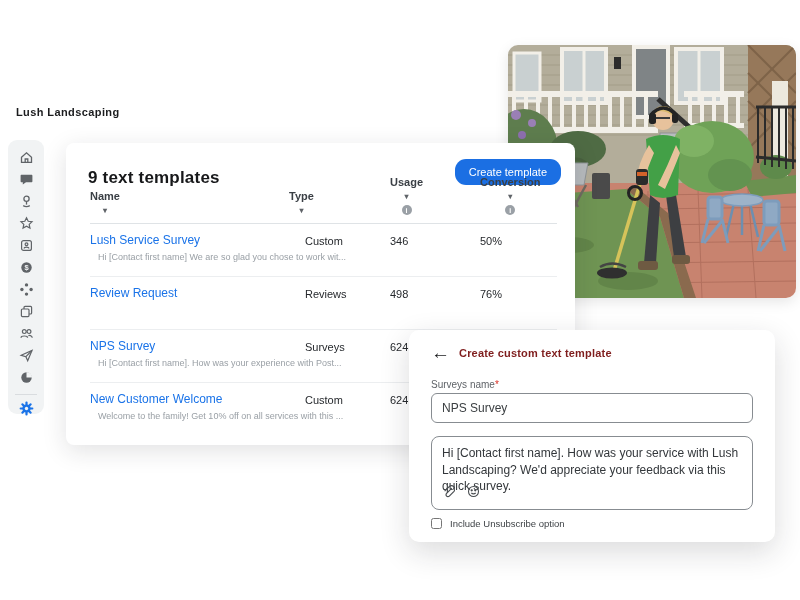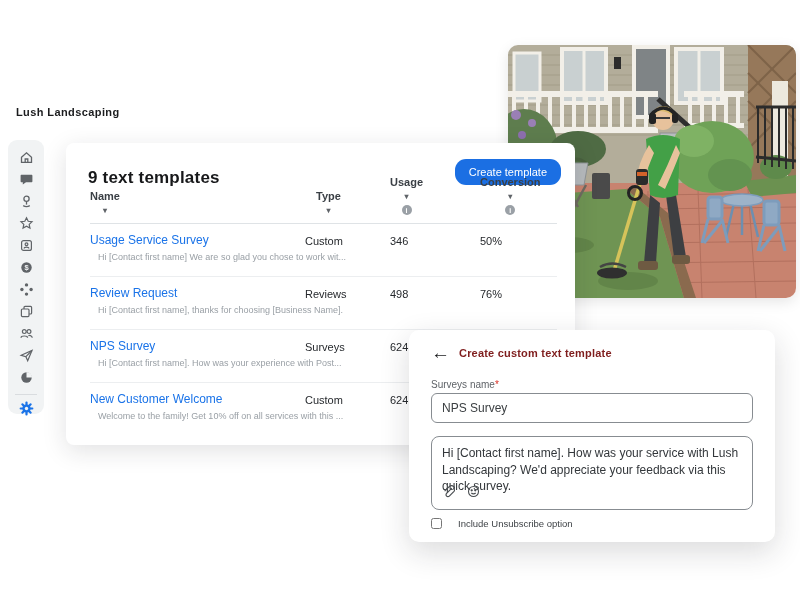--- a/index.html
+++ b/index.html
@@ -32,21 +32,21 @@
               border-radius:11px;font-size:11px;font-family:"Liberation Sans",sans-serif;
               padding:7px 14px;cursor:pointer;}
   .thead{position:absolute;left:24px;right:18px;top:50px;height:30px;
          border-bottom:1px solid #dfe3e6;}
   .th{position:absolute;bottom:8px;font-size:11px;font-weight:700;color:#3a3f45;
       display:flex;align-items:center;gap:4px;cursor:pointer;flex-direction:column;}
   .th .sort{font-size:8px;color:#5f6368;}
   .info-badge{display:inline-flex;width:10px;height:10px;border-radius:50%;background:#9aa0a6;
               color:#fff;font-size:7px;font-weight:700;align-items:center;justify-content:center;
               font-style:normal;}
-  .c1{left:0;} .c2{left:226px;} .c3{left:300px;} .c4{left:390px;}
+  .c1{left:0;} .c2{left:199px;} .c3{left:300px;} .c4{left:390px;}
   .rows{position:absolute;left:24px;right:18px;top:81px;}
   .t-row{position:relative;height:52px;cursor:pointer;}
   .t-row + .t-row{border-top:1px solid #eceef0;}
   .r-name{position:absolute;left:0;top:9px;font-size:12px;color:#1a73e8;text-decoration:none;}
   .r-prev{position:absolute;left:0;top:28px;font-size:9px;color:#9aa0a6;white-space:nowrap;padding-left:8px;}
   .r-type,.r-usage,.r-conv{position:absolute;top:11px;font-size:11px;color:#26292d;}
   .r-type{left:215px;} .r-usage{left:300px;} .r-conv{left:390px;}
 
   
   .modal{position:absolute;left:409px;top:330px;width:366px;height:212px;background:#fff;
@@ -56,21 +56,21 @@
   .m-title{font-size:11px;font-weight:700;letter-spacing:.2px;color:#7f1d1d;}
   .m-label{position:absolute;left:22px;top:49px;font-size:10px;color:#5f6368;}
   .m-required{color:#d93025;}
   .m-input{position:absolute;left:22px;right:22px;top:63px;height:30px;border:1px solid #878c91;
            border-radius:6px;font-size:12px;color:#3c4043;padding:0 10px;box-sizing:border-box;
            width:322px;font-family:"Liberation Sans",sans-serif;background:#fff;}
   .m-msg{position:absolute;left:22px;right:22px;top:106px;height:74px;border:1px solid #878c91;
          border-radius:8px;box-sizing:border-box;}
   .m-msg-text{padding:8px 10px 0 10px;font-size:12px;line-height:1.38;color:#33373b;}
   .m-msg-icons{position:absolute;left:10px;bottom:7px;display:flex;gap:12px;align-items:center;}
-  .m-check{position:absolute;left:22px;top:188px;display:flex;align-items:center;gap:16px;}
+  .m-check{position:absolute;left:22px;top:188px;display:flex;align-items:center;gap:8px;}
   .m-check input{width:11px;height:11px;margin:0;accent-color:#1a73e8;}
   .m-check label{font-size:9.5px;color:#3f4347;}
 </style>
 </head>
 <body>
 
 <div class="canvas">
 
   <div class="brand">Lush Landscaping</div>
 
@@ -369,29 +369,28 @@
       </div>
       <div class="th c4">
         <span>Conversion</span>
         <span class="sort">▾</span>
         <span class="info-badge">i</span>
       </div>
     </div>
 
     <div class="rows">
       <div class="t-row">
-        <a class="r-name" href="#">Usage Service Survey</a>
+        <a class="r-name" href="#">Lush Service Survey</a>
         <div class="r-prev">Hi [Contact first name] We are so glad you chose to work wit...</div>
         <span class="r-type">Custom</span>
         <span class="r-usage">346</span>
         <span class="r-conv">50%</span>
       </div>
       <div class="t-row">
         <a class="r-name" href="#">Review Request</a>
-        <div class="r-prev">Hi [Contact first name], thanks for choosing [Business Name].</div>
         <span class="r-type">Reviews</span>
         <span class="r-usage">498</span>
         <span class="r-conv">76%</span>
       </div>
       <div class="t-row">
         <a class="r-name" href="#">NPS Survey</a>
         <div class="r-prev">Hi [Contact first name]. How was your experience with Post...</div>
         <span class="r-type">Surveys</span>
         <span class="r-usage">624</span>
         <span class="r-conv"></span>

